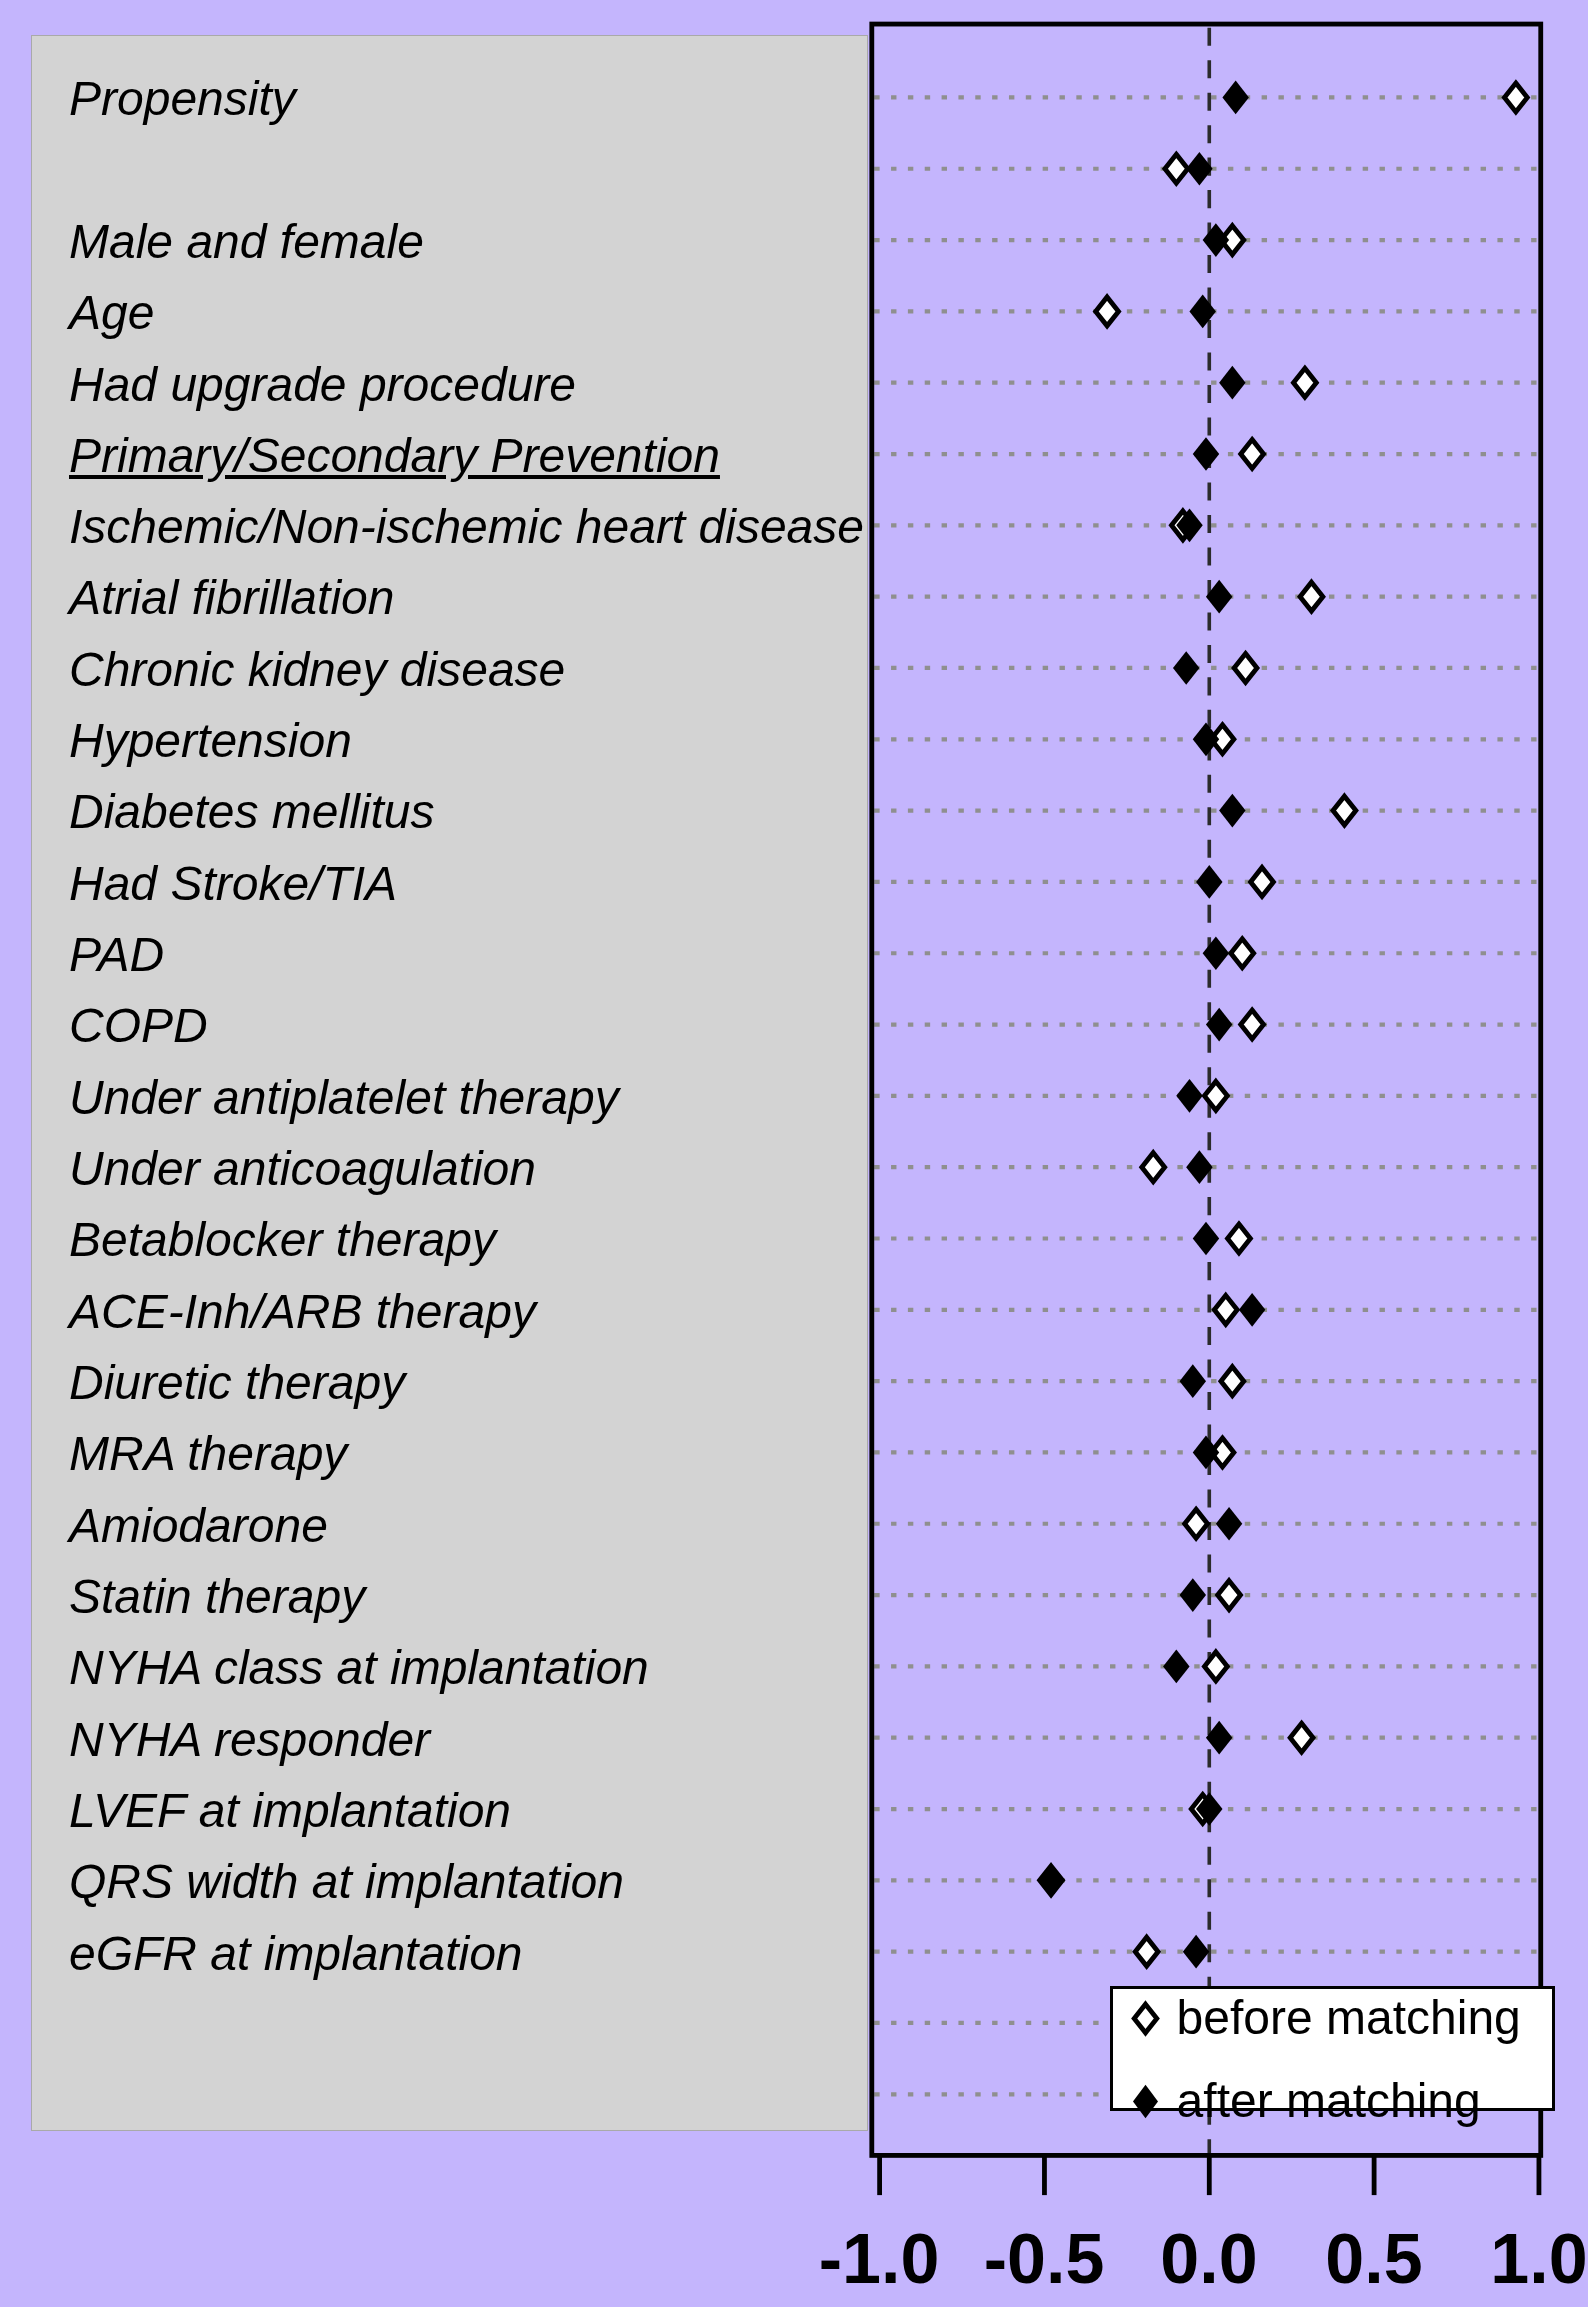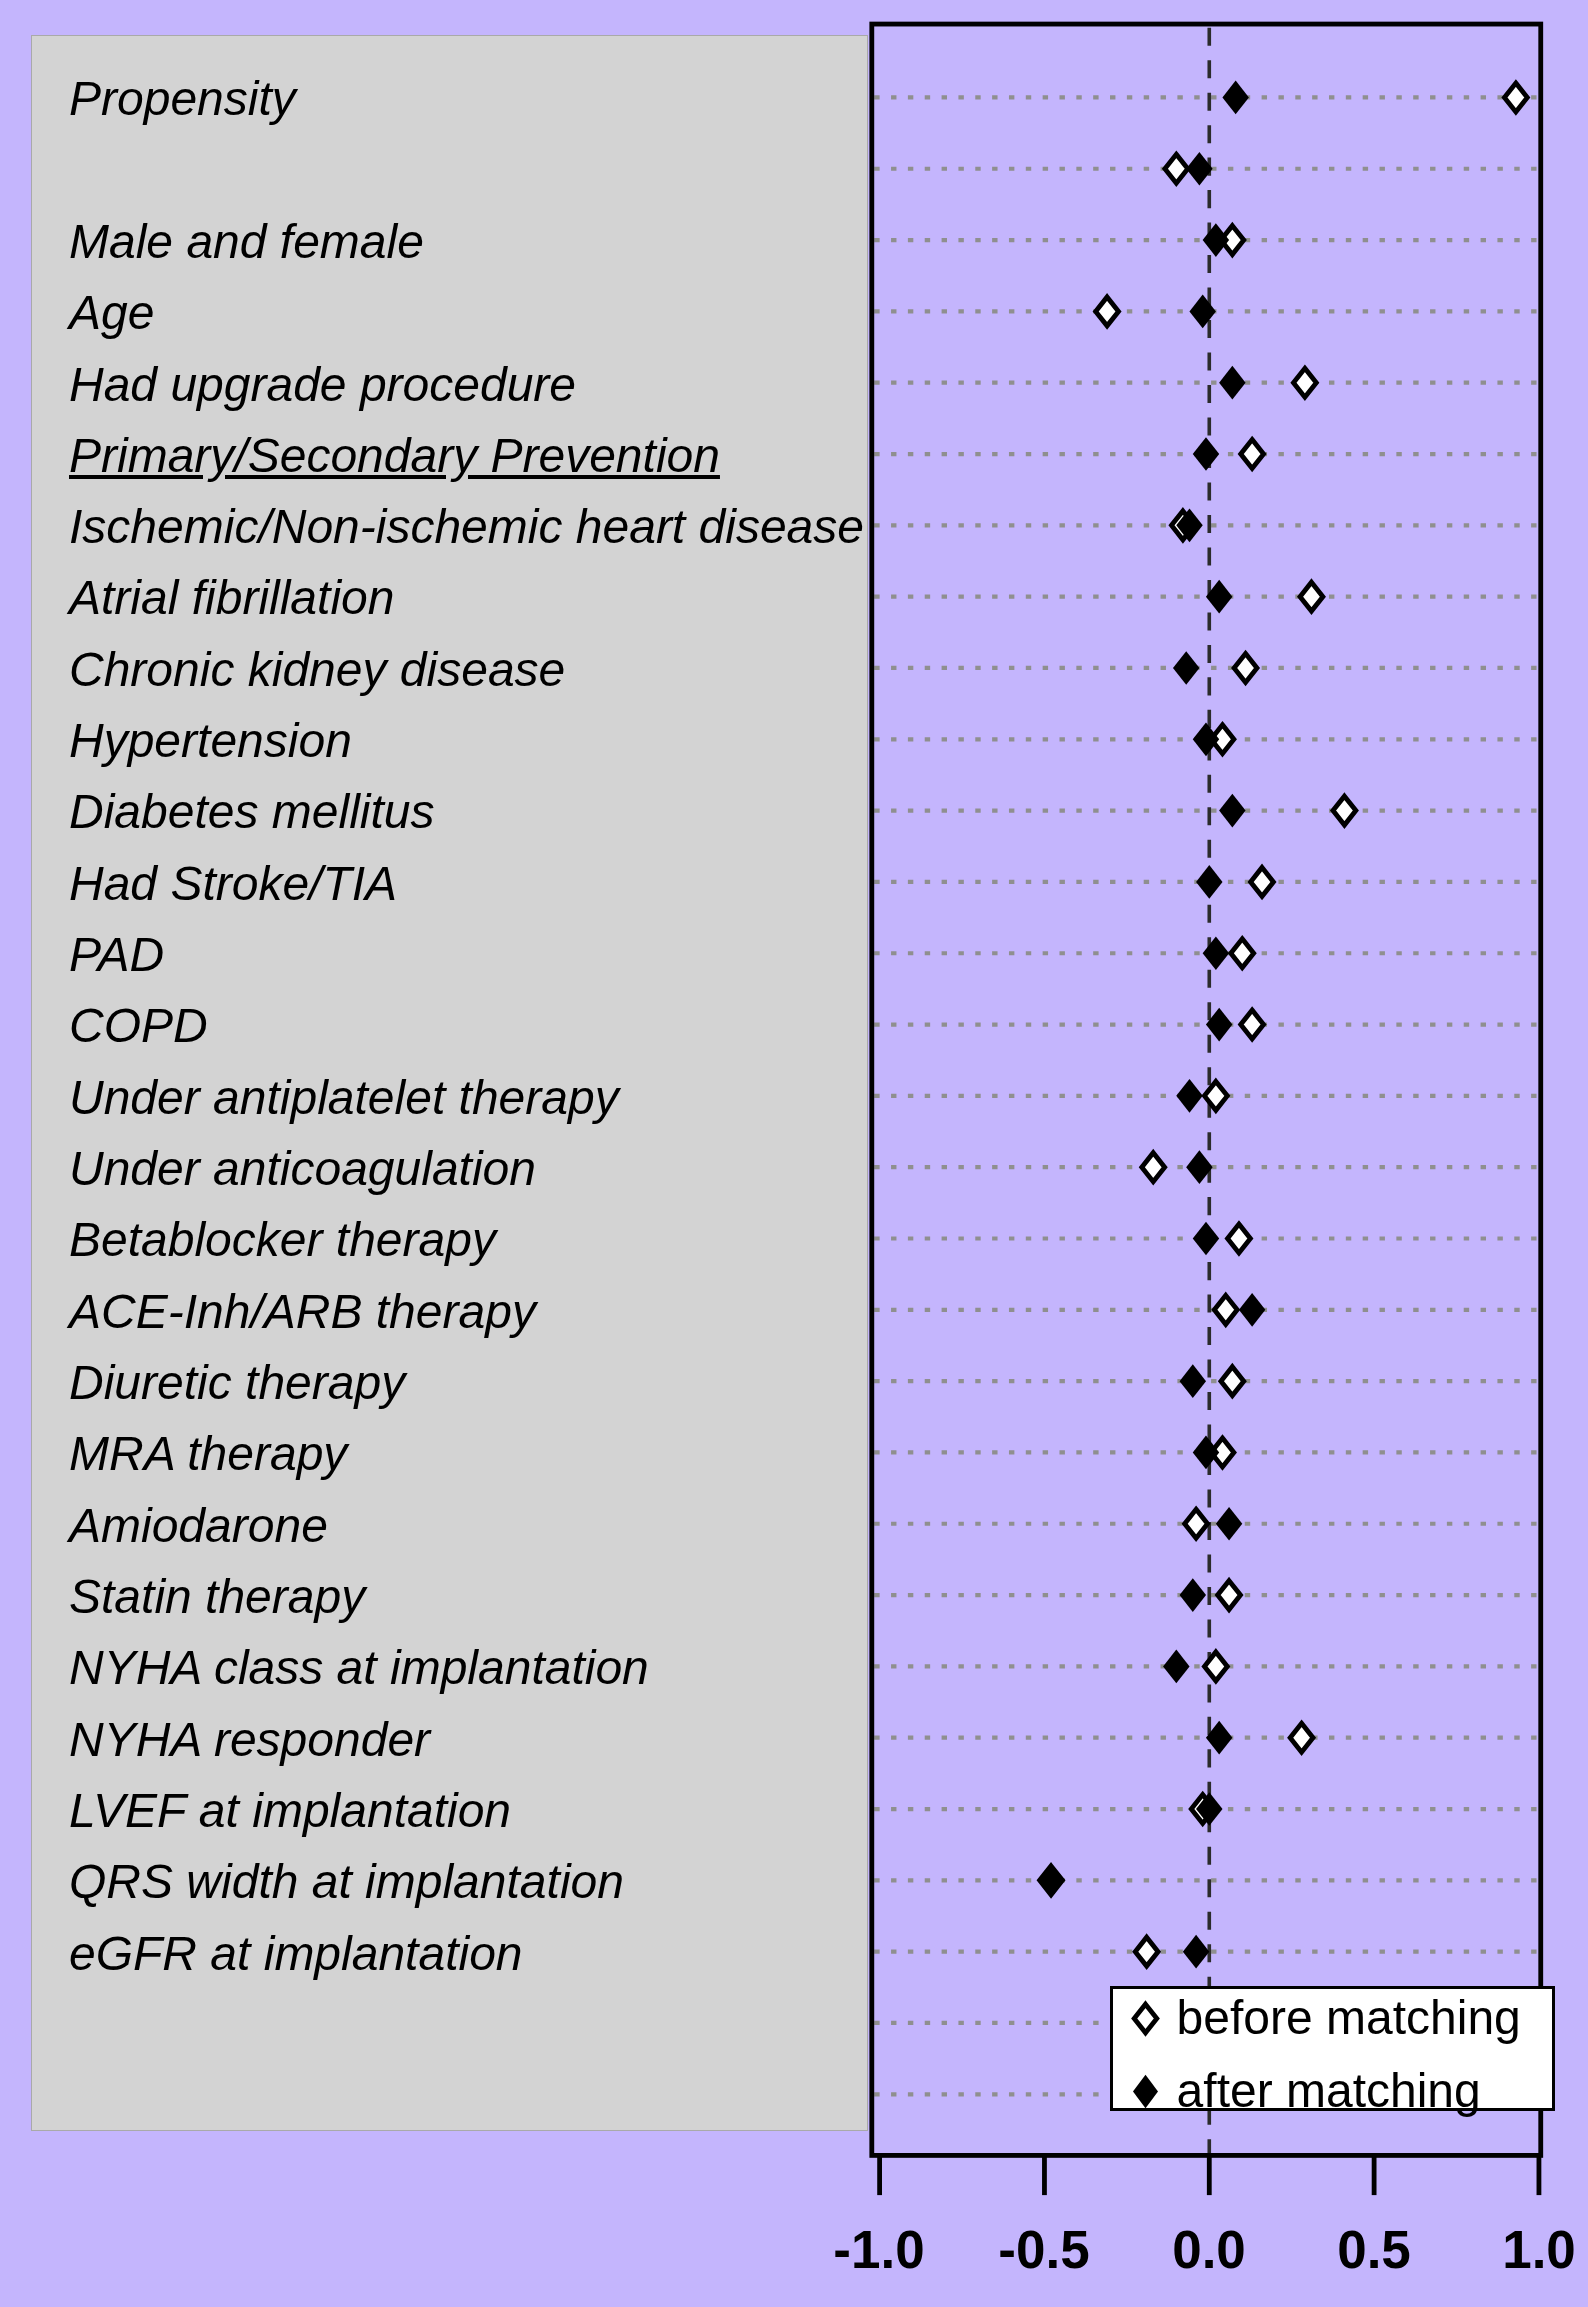--- a/index.html
+++ b/index.html
@@ -15,29 +15,29 @@
   .row-label{
     position:absolute;left:37px;height:63px;line-height:63px;
     font-size:48px;font-style:italic;color:#000;white-space:nowrap;
   }
   
   #plot-svg{position:absolute;left:0;top:0;}
   
   #legend-box{
     position:absolute;left:1110px;top:1986px;width:445px;height:125px;
     background:#ffffff;border:3.6px solid #000;box-sizing:border-box;z-index:5;
-    display:flex;flex-direction:column;justify-content:flex-start;gap:15px;
+    display:flex;flex-direction:column;justify-content:flex-start;gap:25px;
     padding-left:17px;
   }
   .legend-row{display:flex;align-items:center;gap:15.6px;height:58px;}
   .legend-label{font-size:48px;color:#000;white-space:nowrap;line-height:58px;}
   
   .tick-label{
     position:absolute;top:2219px;width:180px;margin-left:-90px;text-align:center;
-    font-size:53px;font-weight:700;color:#000;
+    font-size:70px;font-weight:700;color:#000;
   }
 </style>
 </head>
 <body>
 
 <div id="canvas">
 
   <div id="label-panel">
       <div class="row-label" style="top: 31px;">Propensity</div>
       <div class="row-label" style="top: 174px;">Male and female</div>

